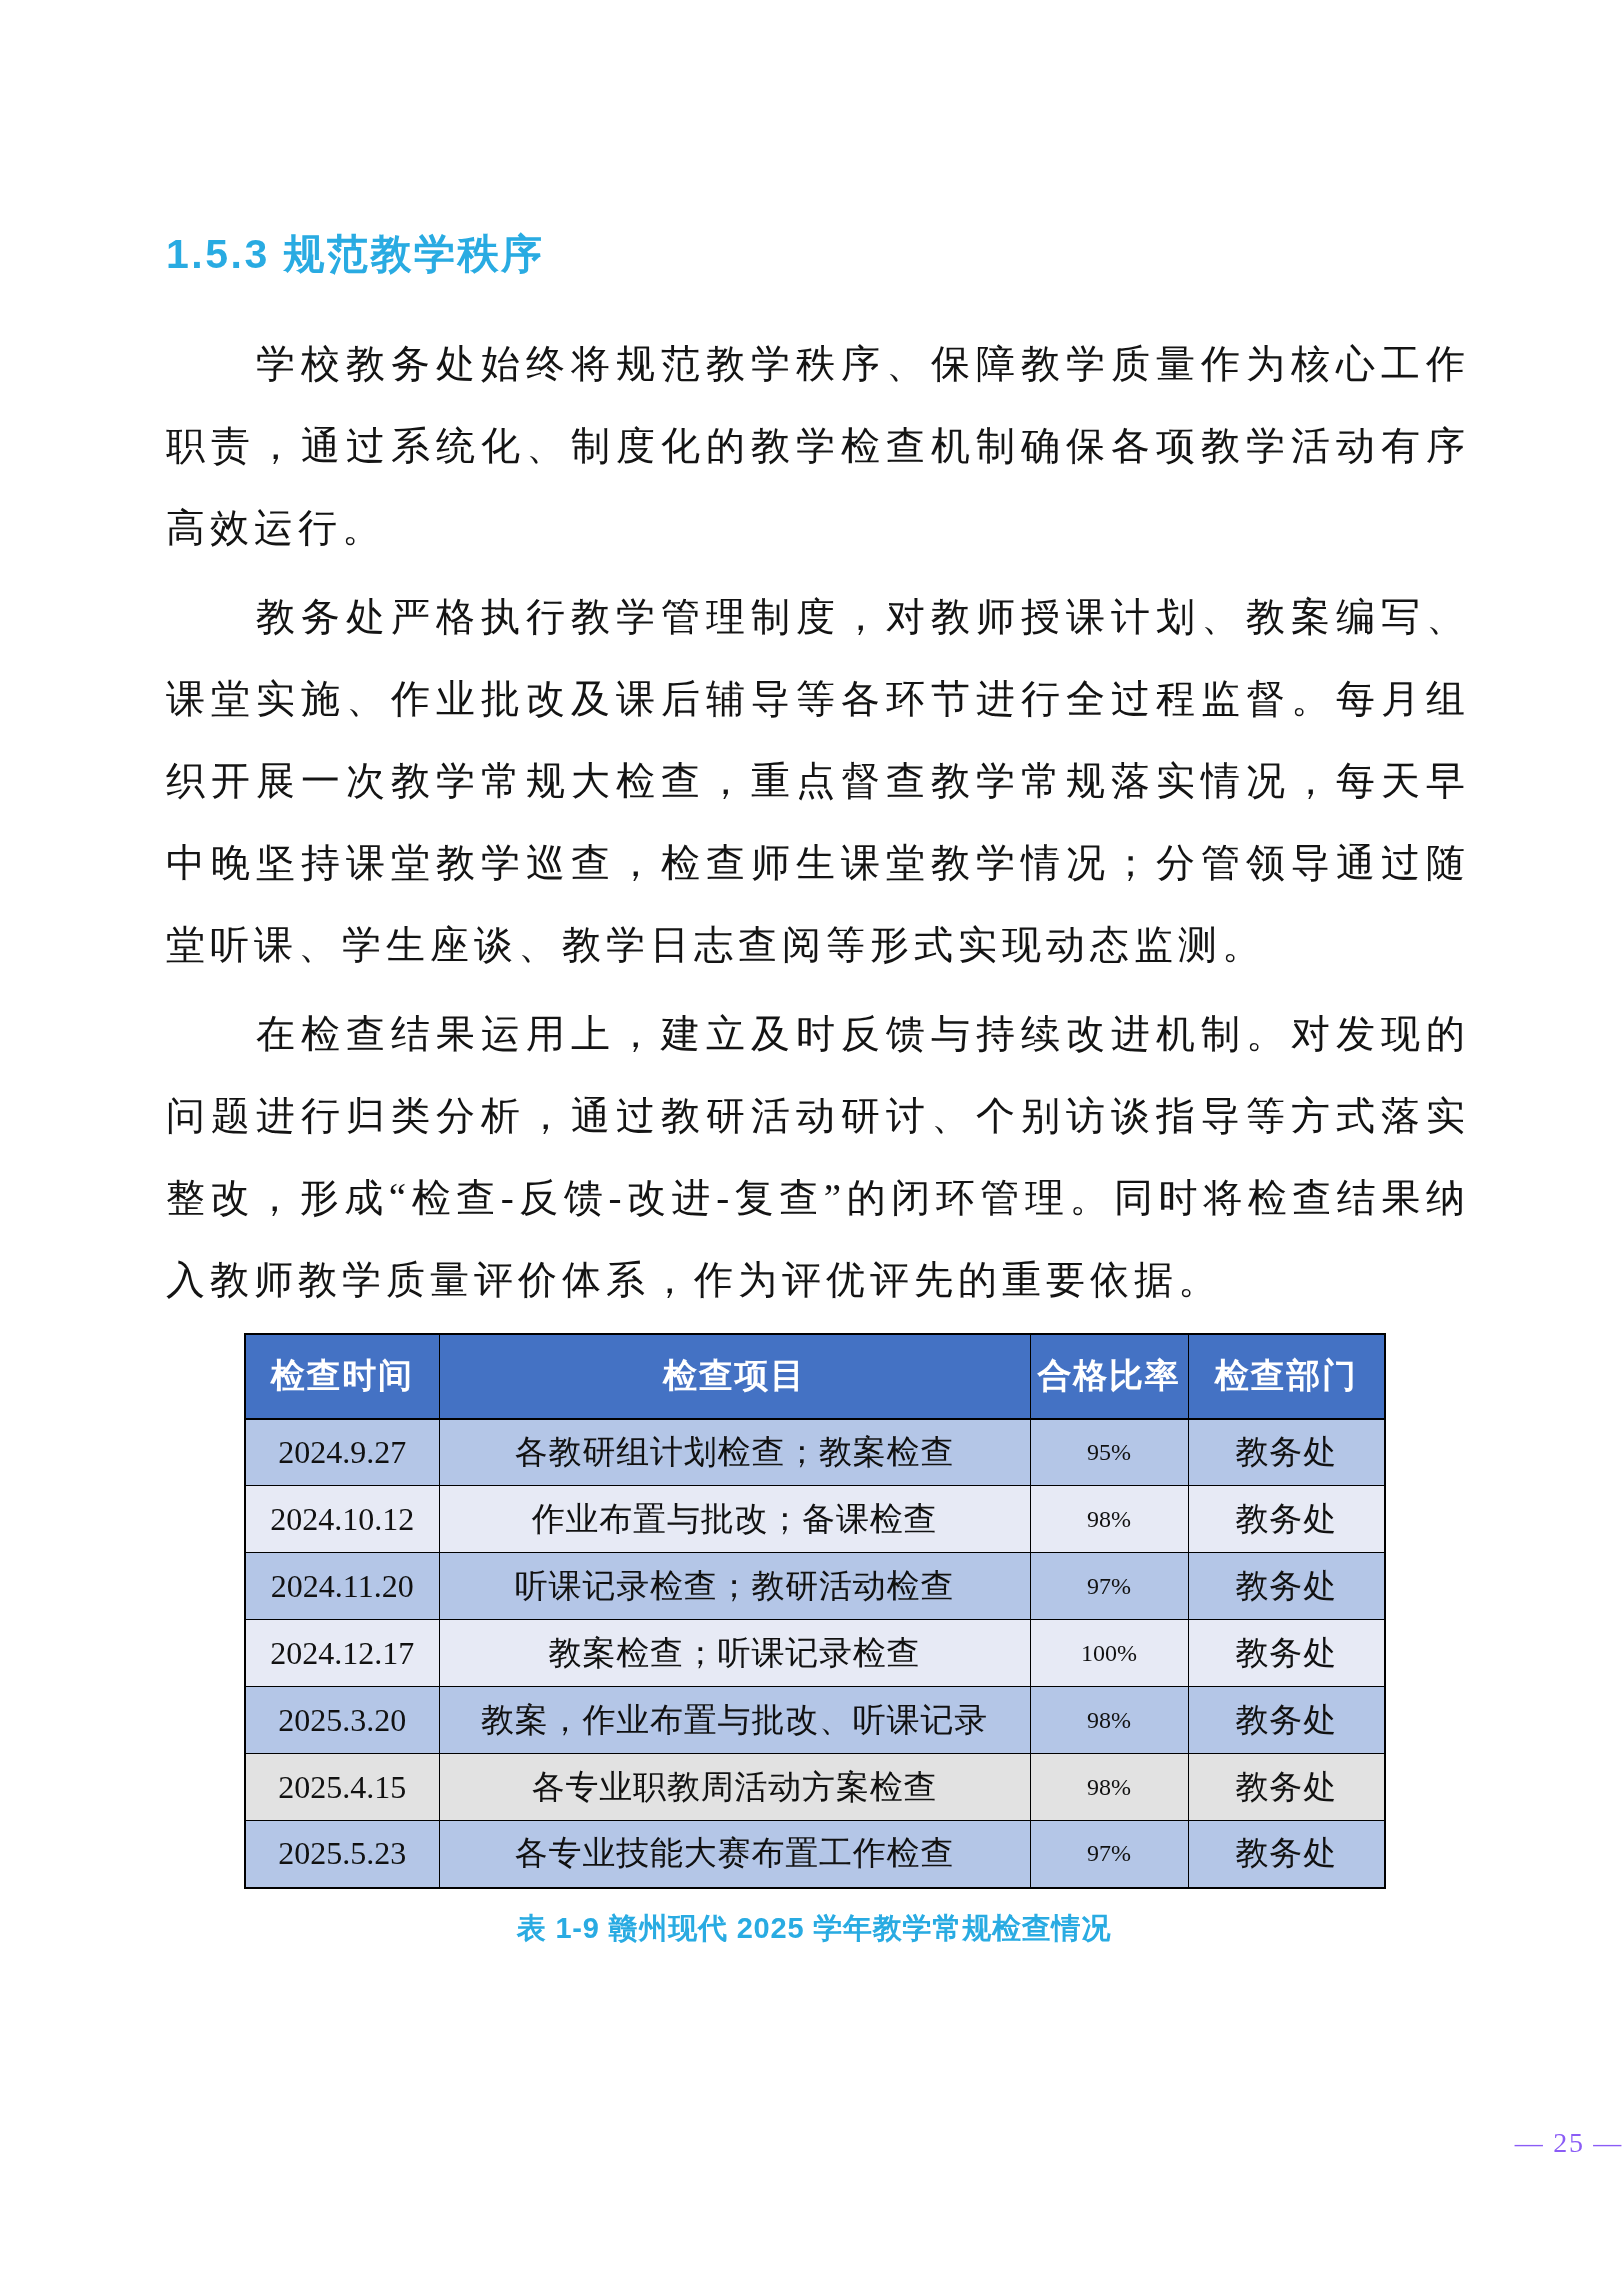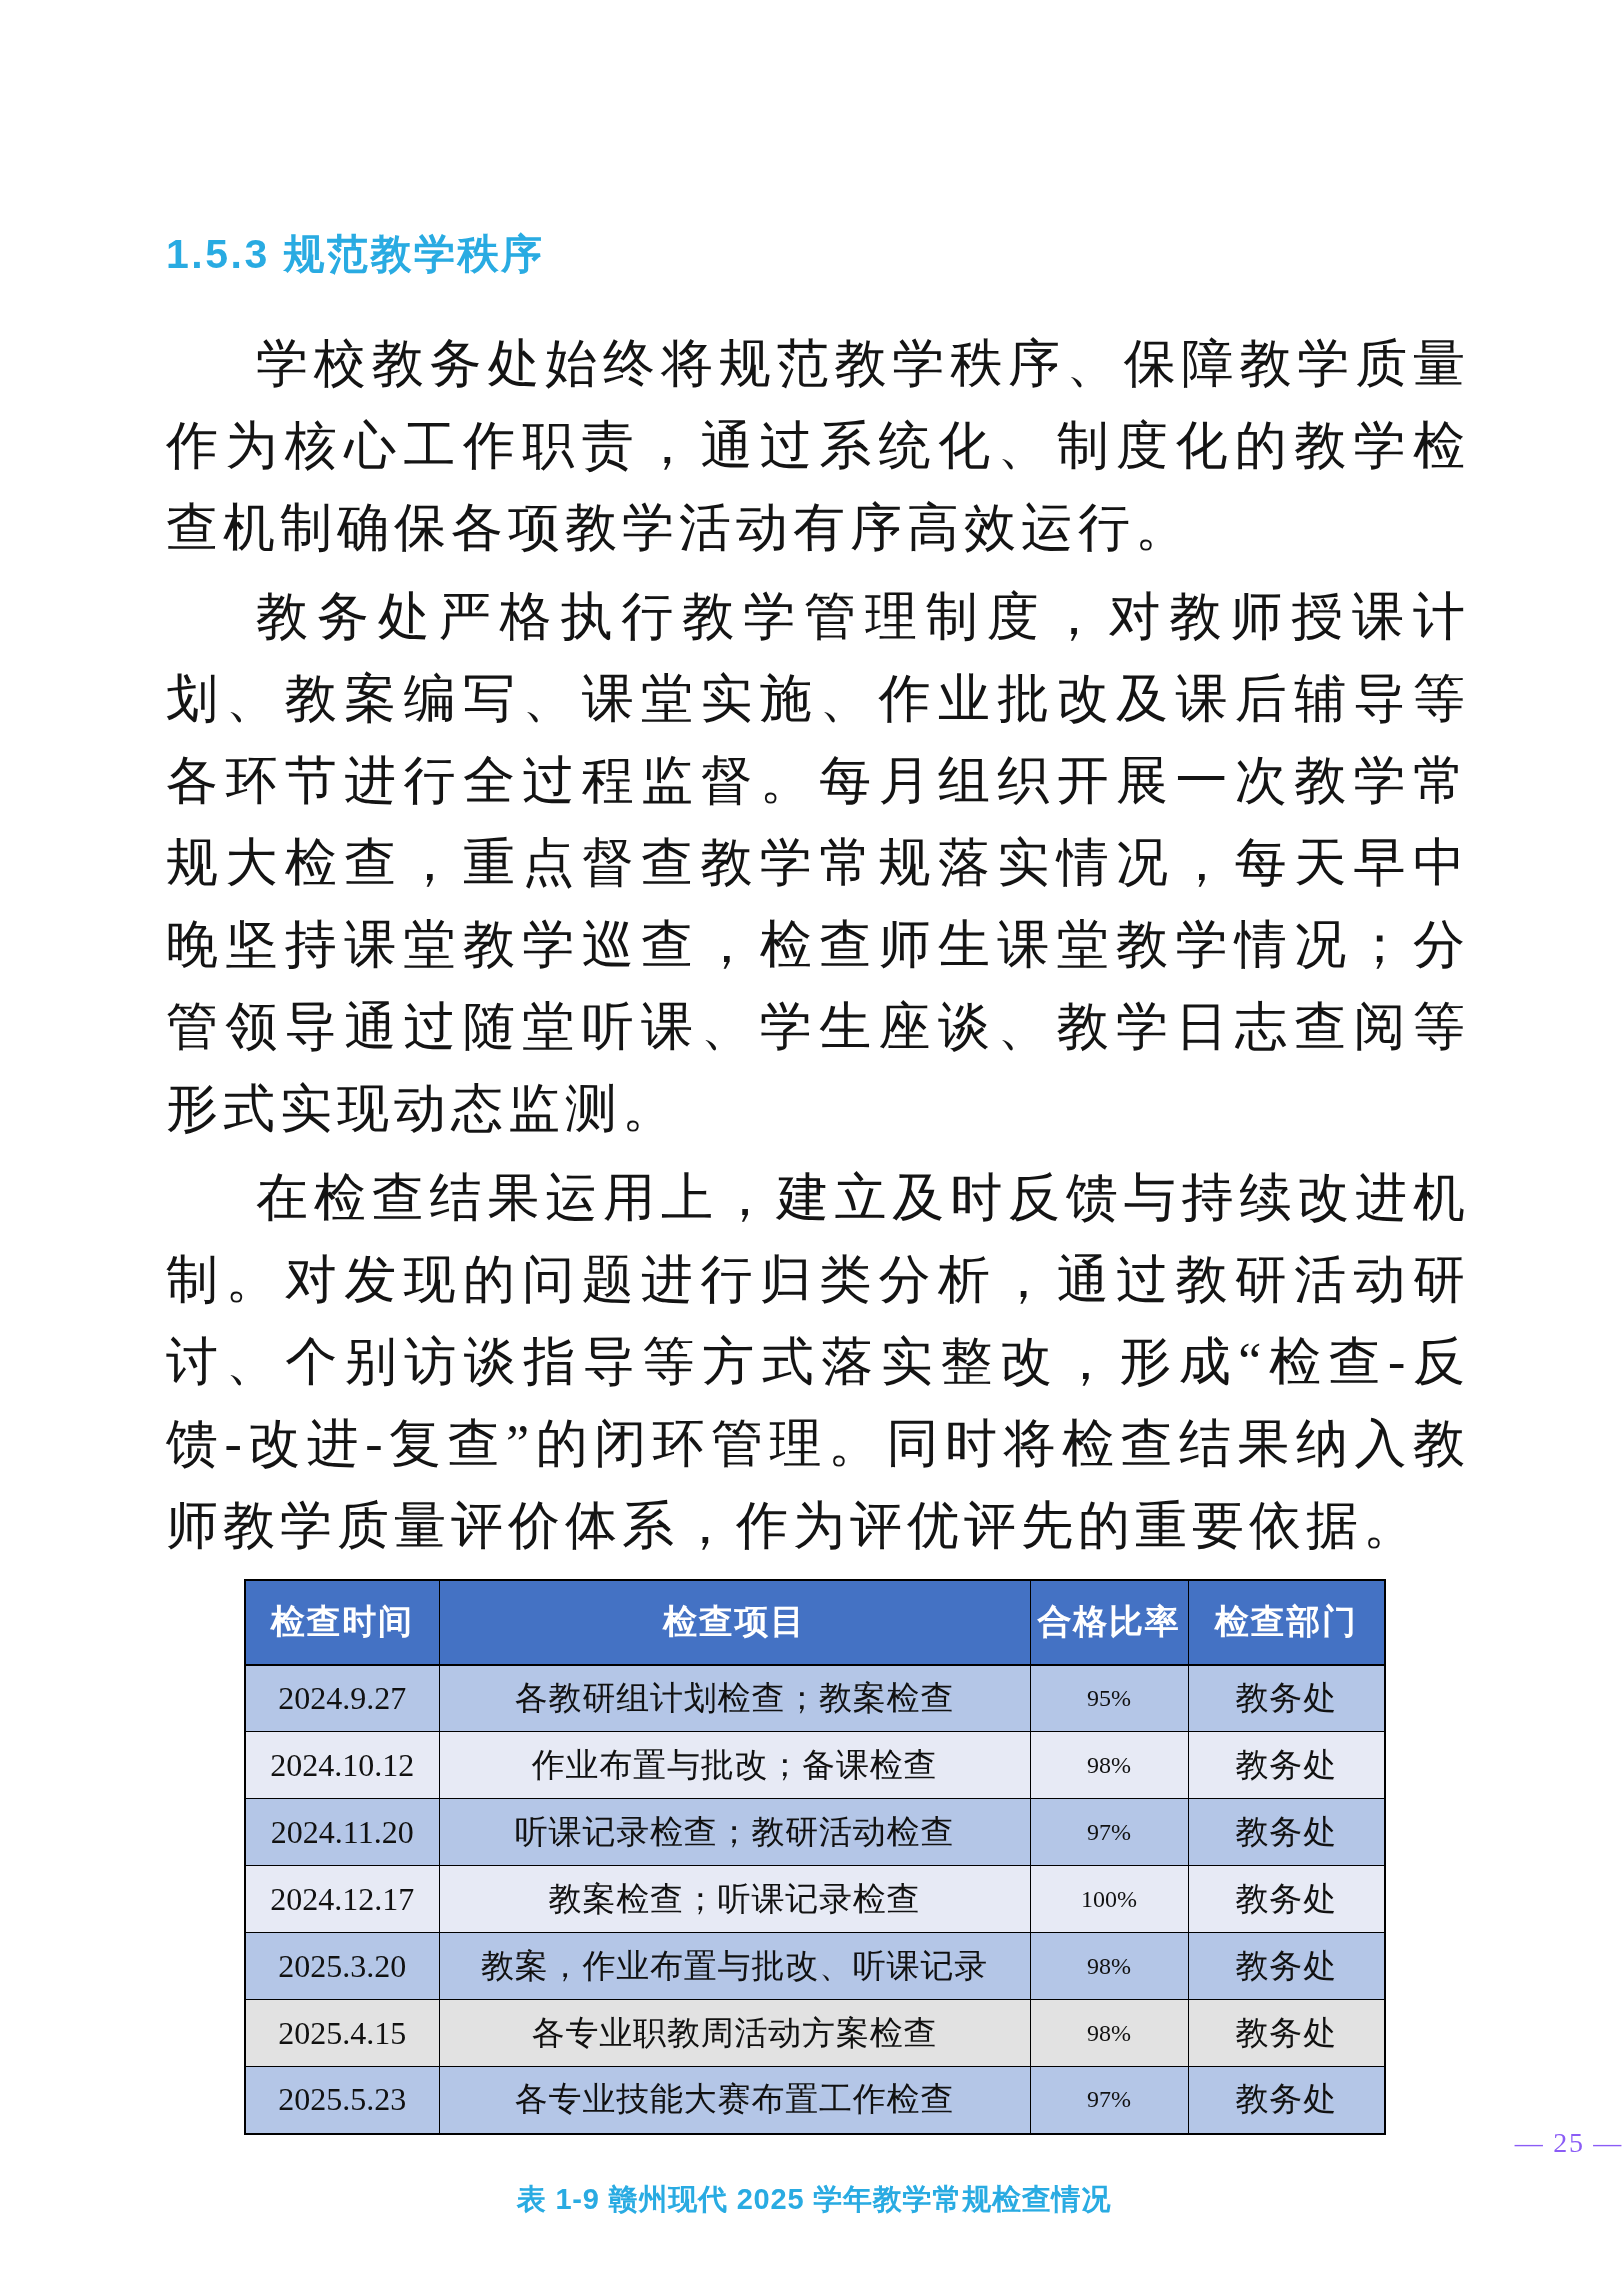--- a/index.html
+++ b/index.html
@@ -18,21 +18,21 @@
   }
   .heading {
     font-family: "Liberation Sans", "DejaVu Sans", sans-serif;
     font-weight: bold;
     font-size: 41px;
     letter-spacing: 2.5px;
     color: #29ABE2;
     margin-bottom: 41px;
   }
   .body-para {
-    font-size: 52px;
+    font-size: 39px;
     line-height: 82px;
     letter-spacing: 5px;
     text-align: justify;
     text-indent: 90px;
     color: #141414;
     margin-bottom: 6.8px;
   }
   .table-wrap {
     margin-top: 12px;
     margin-left: 78px;
@@ -61,21 +61,21 @@
     border-bottom: 2.5px solid #000000;
     text-align: center;
   }
   .check-table tbody td { height: 67px; font-size: 33px; letter-spacing: 0.8px; }
   .check-table td.cell-date { font-size: 32px; letter-spacing: 0; }
   .check-table td.cell-rate { font-size: 24px; letter-spacing: 0; }
   tr.row-blue td { background: #B4C6E7; }
   tr.row-pale td { background: #E7EAF5; }
   tr.row-gray td { background: #E2E2E2; }
   .table-caption {
-    margin-top: 45px;
+    margin-top: 20px;
     width: 1140px;
     margin-left: 78px;
     text-align: center;
     font-family: "Liberation Sans", "DejaVu Sans", sans-serif;
     font-weight: bold;
     font-size: 29px;
     letter-spacing: 0.8px;
     color: #29ABE2;
   }
   .page-number {

